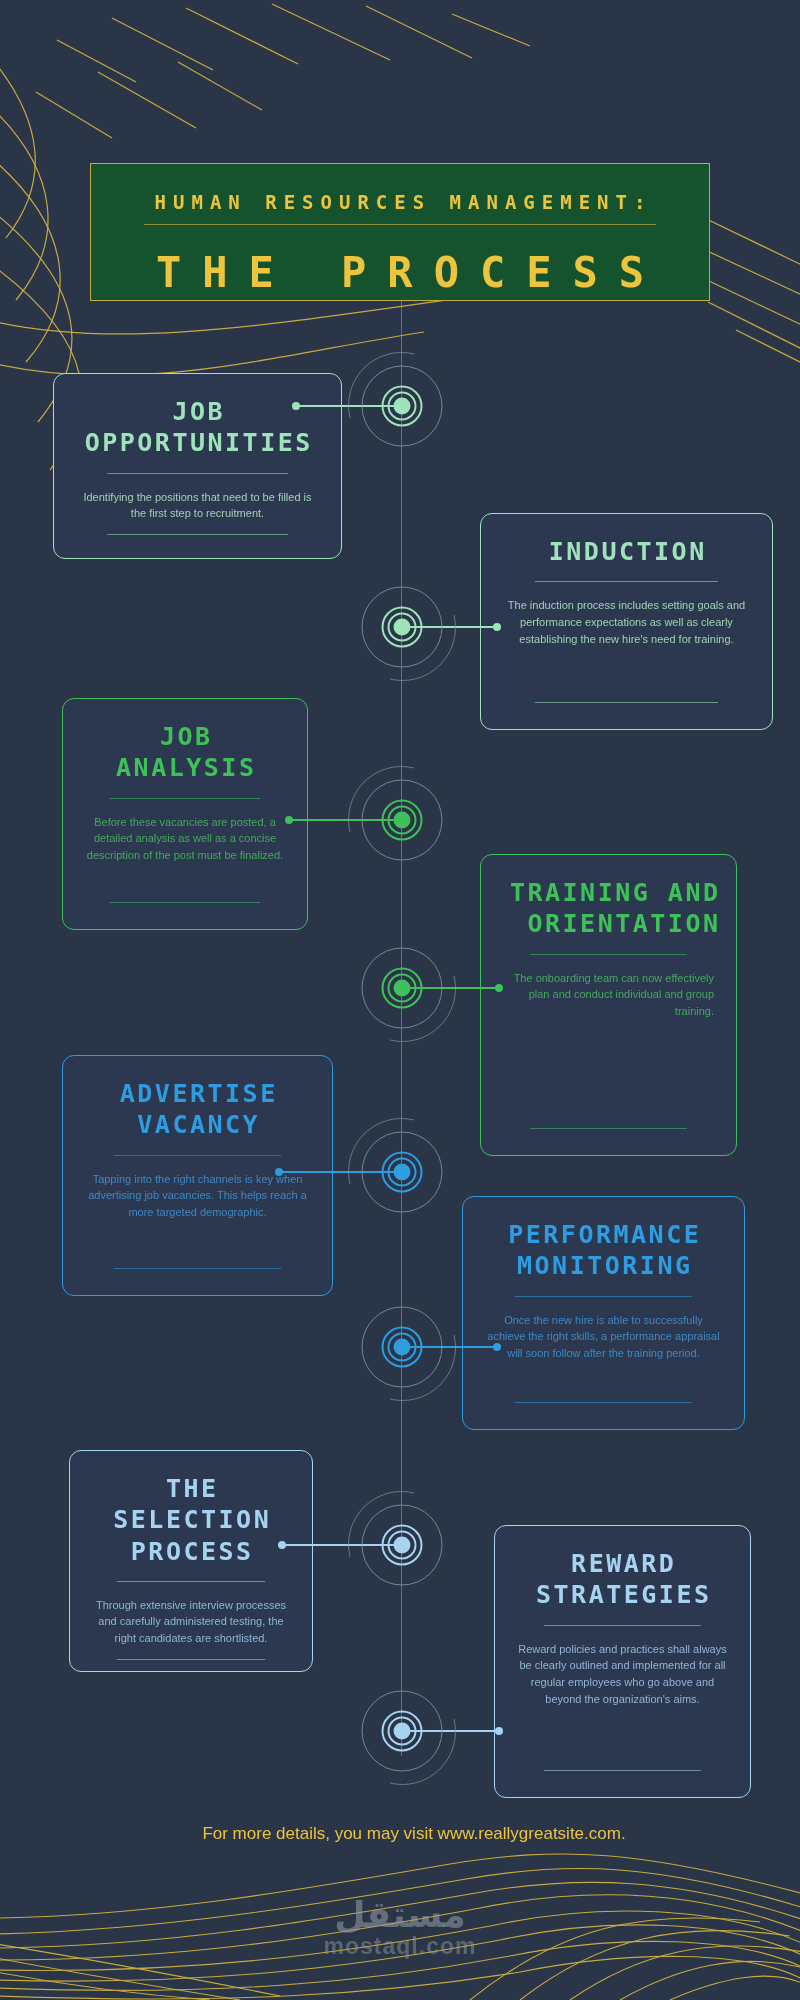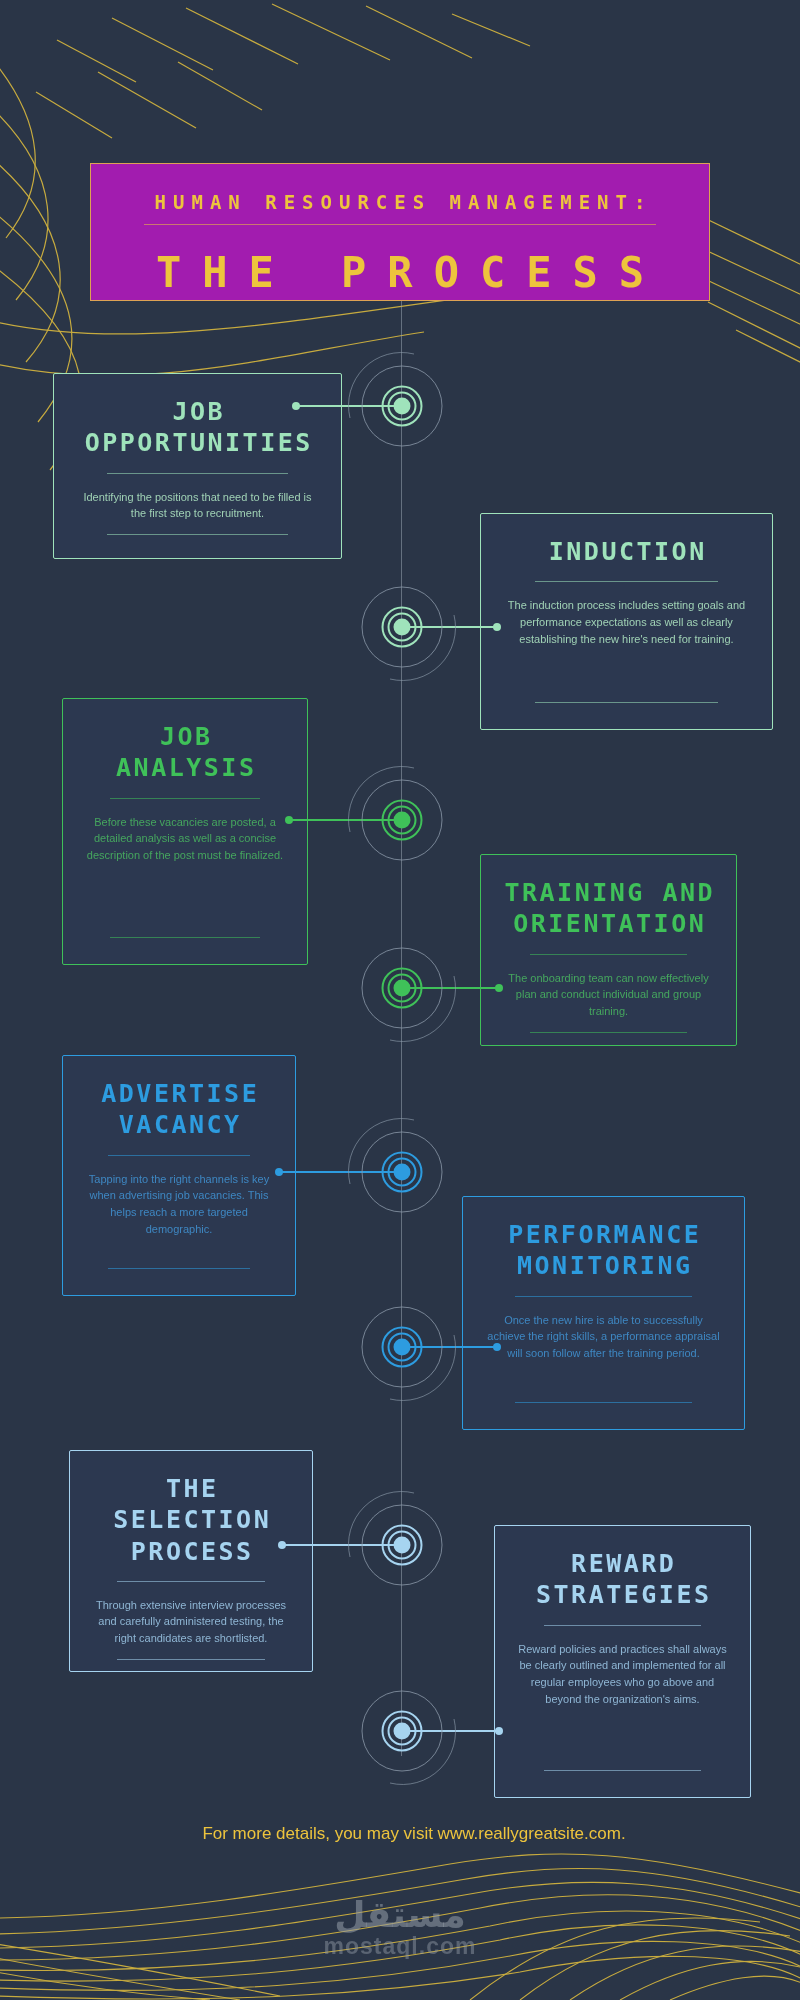--- a/index.html
+++ b/index.html
@@ -8,21 +8,21 @@
     background:#2a3547;overflow:hidden;
     font-family:"Liberation Sans",sans-serif;
   }
   svg.deco{position:absolute;left:0;z-index:0;pointer-events:none;}
   .deco-top{top:0;}
   .deco-bottom{top:1758px;}
 
   
   .title-box{
     position:absolute;left:90px;top:163px;width:620px;height:138px;
-    background:#a21caf;border:1px solid rgba(237,196,61,.8);
+    background:#14532d;border:1px solid rgba(237,196,61,.8);
     display:flex;flex-direction:column;align-items:center;z-index:2;
     box-sizing:border-box;
   }
   .title-kicker{
     margin:27px 0 0;color:var(--yellow);
     font-family:"DejaVu Sans Mono",monospace;font-weight:bold;
     font-size:19px;letter-spacing:7px;margin-right:-7px;white-space:nowrap;
   }
   .title-rule{width:512px;border-top:1px solid rgba(237,196,61,.55);margin-top:11px;}
   .title-main{
@@ -39,21 +39,21 @@
 
   
   .s-mint{--c:var(--mint);--ct:var(--mint-text);}
   .s-green{--c:var(--green);--ct:var(--green-text);}
   .s-blue{--c:var(--blue);--ct:var(--blue-text);}
   .s-pale{--c:var(--pale-blue);--ct:var(--pale-blue-text);}
 
   
   .stage-card{
     position:absolute;box-sizing:border-box;z-index:2;
-    background:#2c3850;border:1px solid var(--c);border-radius:2px;
+    background:#2c3850;border:1px solid var(--c);border-radius:12px;
     display:flex;flex-direction:column;align-items:center;
     padding:22px 18px 26px;text-align:center;
   }
   .stage-card h2{
     margin:0;color:var(--c);
     font-family:"DejaVu Sans Mono",monospace;font-weight:bold;
     font-size:25px;line-height:1.25;letter-spacing:2.5px;margin-right:-2.5px;
   }
   .stage-card .hr{width:72%;border-top:1px solid var(--c);opacity:.55;margin-top:14px;}
   .stage-card p{
@@ -163,35 +163,35 @@
     <div class="hr hr-bottom"></div>
   </section>
 
   <section class="stage-card s-mint" style="left:480px;top:513px;width:293px;height:217px;">
     <h2>INDUCTION</h2>
     <div class="hr"></div>
     <p>The induction process includes setting goals and performance expectations as well as clearly establishing the new hire's need for training.</p>
     <div class="hr hr-bottom"></div>
   </section>
 
-  <section class="stage-card s-green" style="left:62px;top:698px;width:246px;height:267px;">
+  <section class="stage-card s-green" style="left:62px;top:698px;width:246px;height:232px;">
     <h2>JOB ANALYSIS</h2>
     <div class="hr"></div>
     <p>Before these vacancies are posted, a detailed analysis as well as a concise description of the post must be finalized.</p>
     <div class="hr hr-bottom"></div>
   </section>
 
-  <section class="stage-card s-green" style="left:480px;top:854px;width:257px;height:192px;">
+  <section class="stage-card s-green" style="left:480px;top:854px;width:257px;height:302px;text-align:right;">
     <h2>TRAINING AND ORIENTATION</h2>
     <div class="hr"></div>
     <p>The onboarding team can now effectively plan and conduct individual and group training.</p>
     <div class="hr hr-bottom"></div>
   </section>
 
-  <section class="stage-card s-blue" style="left:62px;top:1055px;width:234px;height:241px;">
+  <section class="stage-card s-blue" style="left:62px;top:1055px;width:271px;height:241px;">
     <h2>ADVERTISE VACANCY</h2>
     <div class="hr"></div>
     <p>Tapping into the right channels is key when advertising job vacancies. This helps reach a more targeted demographic.</p>
     <div class="hr hr-bottom"></div>
   </section>
 
   <section class="stage-card s-blue" style="left:462px;top:1196px;width:283px;height:234px;">
     <h2>PERFORMANCE MONITORING</h2>
     <div class="hr"></div>
     <p>Once the new hire is able to successfully achieve the right skills, a performance appraisal will soon follow after the training period.</p>

